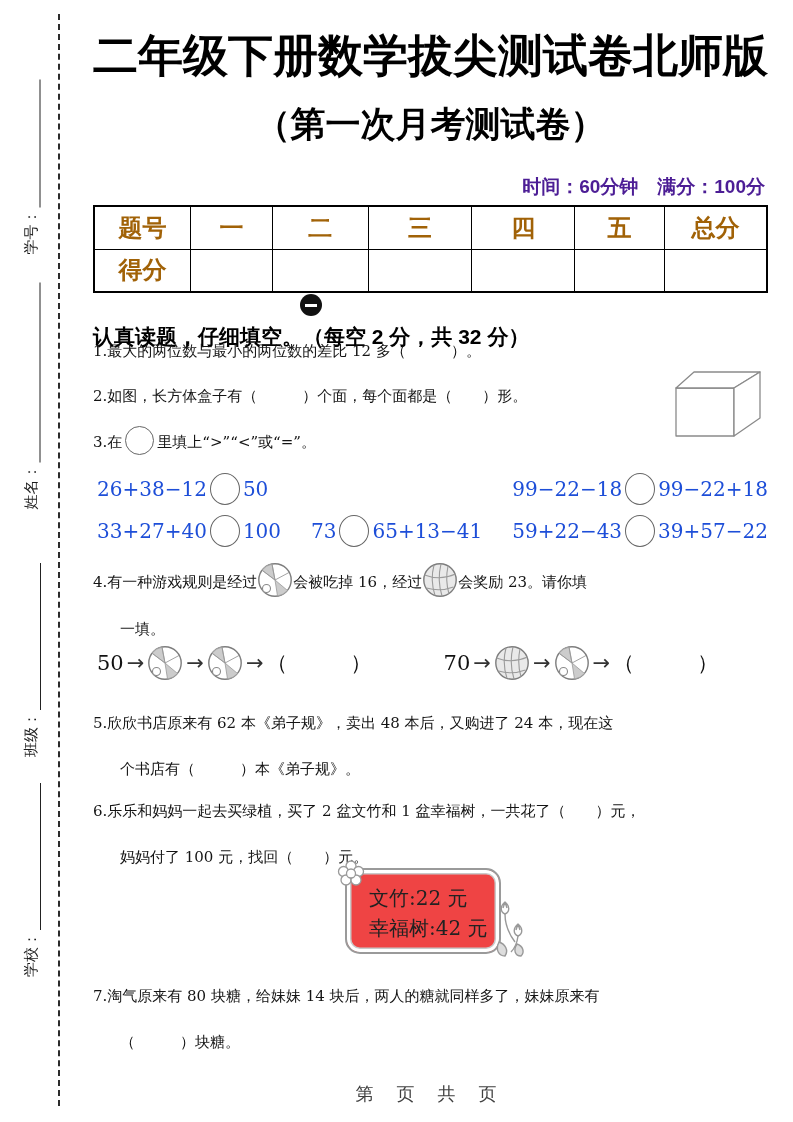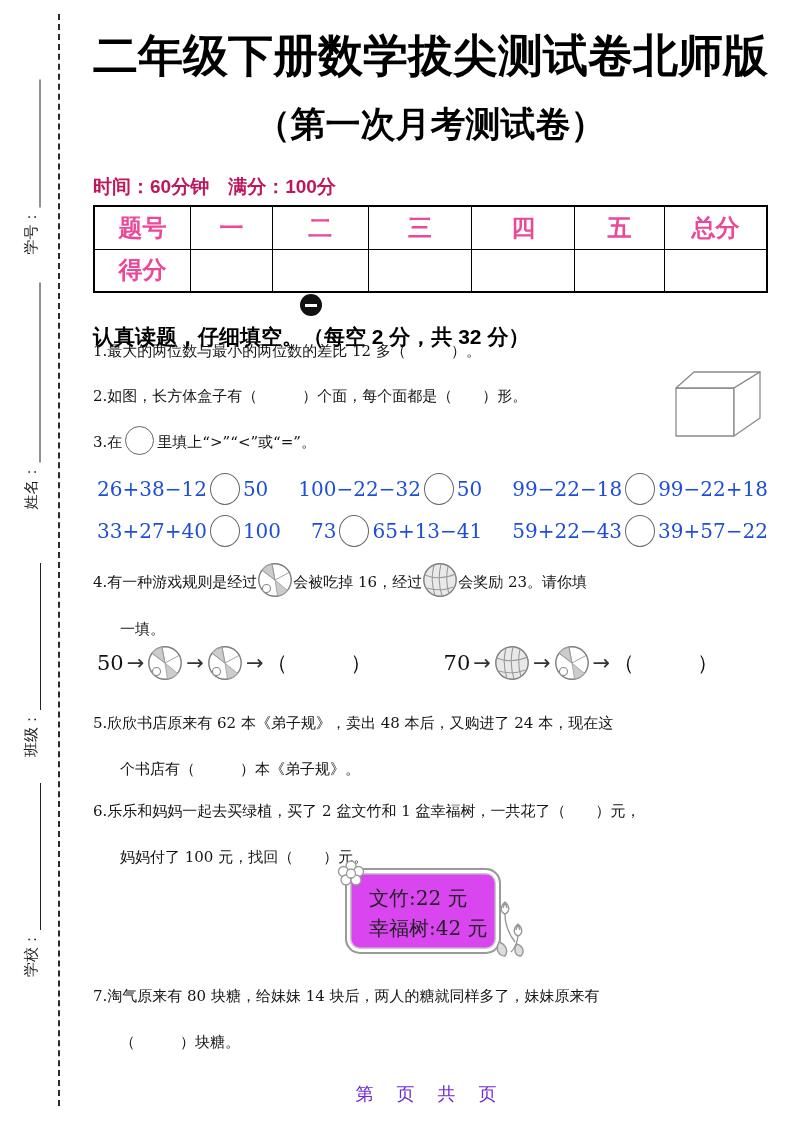--- a/index.html
+++ b/index.html
@@ -13,25 +13,25 @@
   .seal-field { position:absolute; height:22px; display:flex; align-items:flex-end;
                 transform:rotate(-90deg); font-family:"Liberation Sans", sans-serif;
                 font-size:15px; color:#1c1c1c; white-space:nowrap; }
   .seal-field .fline { flex:1; border-bottom:1.6px solid #222; height:17px; margin-left:2px; }
   
   .main { position:absolute; left:93px; top:0; width:675px; height:1122px; }
   .title { position:absolute; top:26px; width:100%; text-align:center;
            font-family:"Liberation Sans", sans-serif; font-weight:bold; font-size:45px; letter-spacing:0px; color:#000; }
   .subtitle { position:absolute; top:101px; width:100%; text-align:center;
            font-family:"Liberation Sans", sans-serif; font-weight:bold; font-size:35px; color:#000; }
-  .info { position:absolute; top:174px; width:100%; text-align:left; padding-right:3px;
-           font-family:"Liberation Sans", sans-serif; font-weight:bold; font-size:19px; color:#be185d; }
+  .info { position:absolute; top:174px; width:100%; text-align:right; padding-right:3px;
+           font-family:"Liberation Sans", sans-serif; font-weight:bold; font-size:19px; color:#4c1d95; }
   
   table.score { position:absolute; top:205px; left:0; width:675px; border-collapse:collapse;
-           font-family:"Liberation Sans", sans-serif; font-weight:bold; font-size:24px; color:#ec4899;
+           font-family:"Liberation Sans", sans-serif; font-weight:bold; font-size:24px; color:#a16207;
            border:2.5px solid #000;padding-left:28px; }
   table.score td { border:1.6px solid #000; height:43px; text-align:center; vertical-align:middle; }
   
   .sec-head { position:absolute; top:294px; left:0; display:flex; align-items:center; gap:7px;
            font-family:"Liberation Sans", sans-serif; font-weight:bold; font-size:21px; color:#000;flex-direction:column; }
   .sec-icon { width:22px; height:22px; border-radius:50%; background:#111; position:relative; flex:0 0 22px; }
   .sec-icon .bar { position:absolute; left:5px; top:9.5px; width:12px; height:3px; background:#fff; }
   
   .q { position:absolute; left:0; font-size:15px; line-height:30px; color:#141414; white-space:nowrap; }
   .q .cont { display:block; padding-left:27px; margin-top:16px; }
@@ -42,26 +42,26 @@
   .cmp-row { display:flex; justify-content:space-between; align-items:center; height:42px; white-space:nowrap; }
   .flow-row { position:absolute; left:4px; top:645px; display:flex; gap:72px; align-items:center;
               font-size:21px; white-space:nowrap; }
   .flow { display:inline-flex; align-items:center; gap:2px; }
   .arrow { font-family:"DejaVu Sans", sans-serif; font-size:21px; color:#333; padding:0 1px; }
   .ball { width:36px; height:36px; vertical-align:-11px; }
   
   .sign { position:absolute; left:252px; top:868px; width:156px; height:86px;
           border:2.5px solid #9a9a9a; border-radius:15px;
           box-shadow: inset 0 0 0 3px #fff, inset 0 0 0 4.5px #c9c9c9;
-          padding:13px 0 0 22px; font-size:20px; line-height:30px; color:#222; background:#d946ef; }
+          padding:13px 0 0 22px; font-size:20px; line-height:30px; color:#222; background:#ef4444; }
   .sign-flower { position:absolute; left:243px; top:859px; width:30px; height:30px; }
   .sign-tulips { position:absolute; left:398px; top:898px; width:36px; height:62px; }
   
   .footer { position:absolute; top:1082px; width:100%; text-align:center;
-            font-family:"Liberation Sans", sans-serif; font-size:18px; color:#6d28d9; letter-spacing:9px; }
+            font-family:"Liberation Sans", sans-serif; font-size:18px; color:#404040; letter-spacing:9px; }
   .cuboid { position:absolute; left:575px; top:364px; }
   svg .ln { fill:#fff; stroke:#8a8a8a; stroke-width:1.3; stroke-linejoin:round; }
 </style>
 </head>
 <body>
 
 <svg width="0" height="0" style="position:absolute">
   <defs>
     <symbol id="beachball" viewBox="0 0 36 36">
       <circle cx="18" cy="18" r="16.2" fill="#fff" stroke="#7d7d7d" stroke-width="1.4"></circle>
@@ -155,21 +155,20 @@
       <path class="ln" d="M66 24 L92 8 L92 54 L66 72 Z"></path>
     </svg>
 
     <div class="q" style="top:426px;">
       <span>3.</span><span>在</span><span class="circle q3c"></span><span>里填上“&gt;”“&lt;”或“=”。</span>
     </div>
 
     <div class="cmp-wrap">
       <div class="cmp-row">
         <span class="cmp-item"><span>26+38−12</span><span class="circle"></span><span>50</span></span>
-        <span class="cmp-item"><span>100−22−32</span><span class="circle"></span><span>50</span></span>
         <span class="cmp-item"><span>99−22−18</span><span class="circle"></span><span>99−22+18</span></span>
       </div>
       <div class="cmp-row">
         <span class="cmp-item"><span>33+27+40</span><span class="circle"></span><span>100</span></span>
         <span class="cmp-item"><span>73</span><span class="circle"></span><span>65+13−41</span></span>
         <span class="cmp-item"><span>59+22−43</span><span class="circle"></span><span>39+57−22</span></span>
       </div>
     </div>
 
     <div class="q" style="top:562px;">

